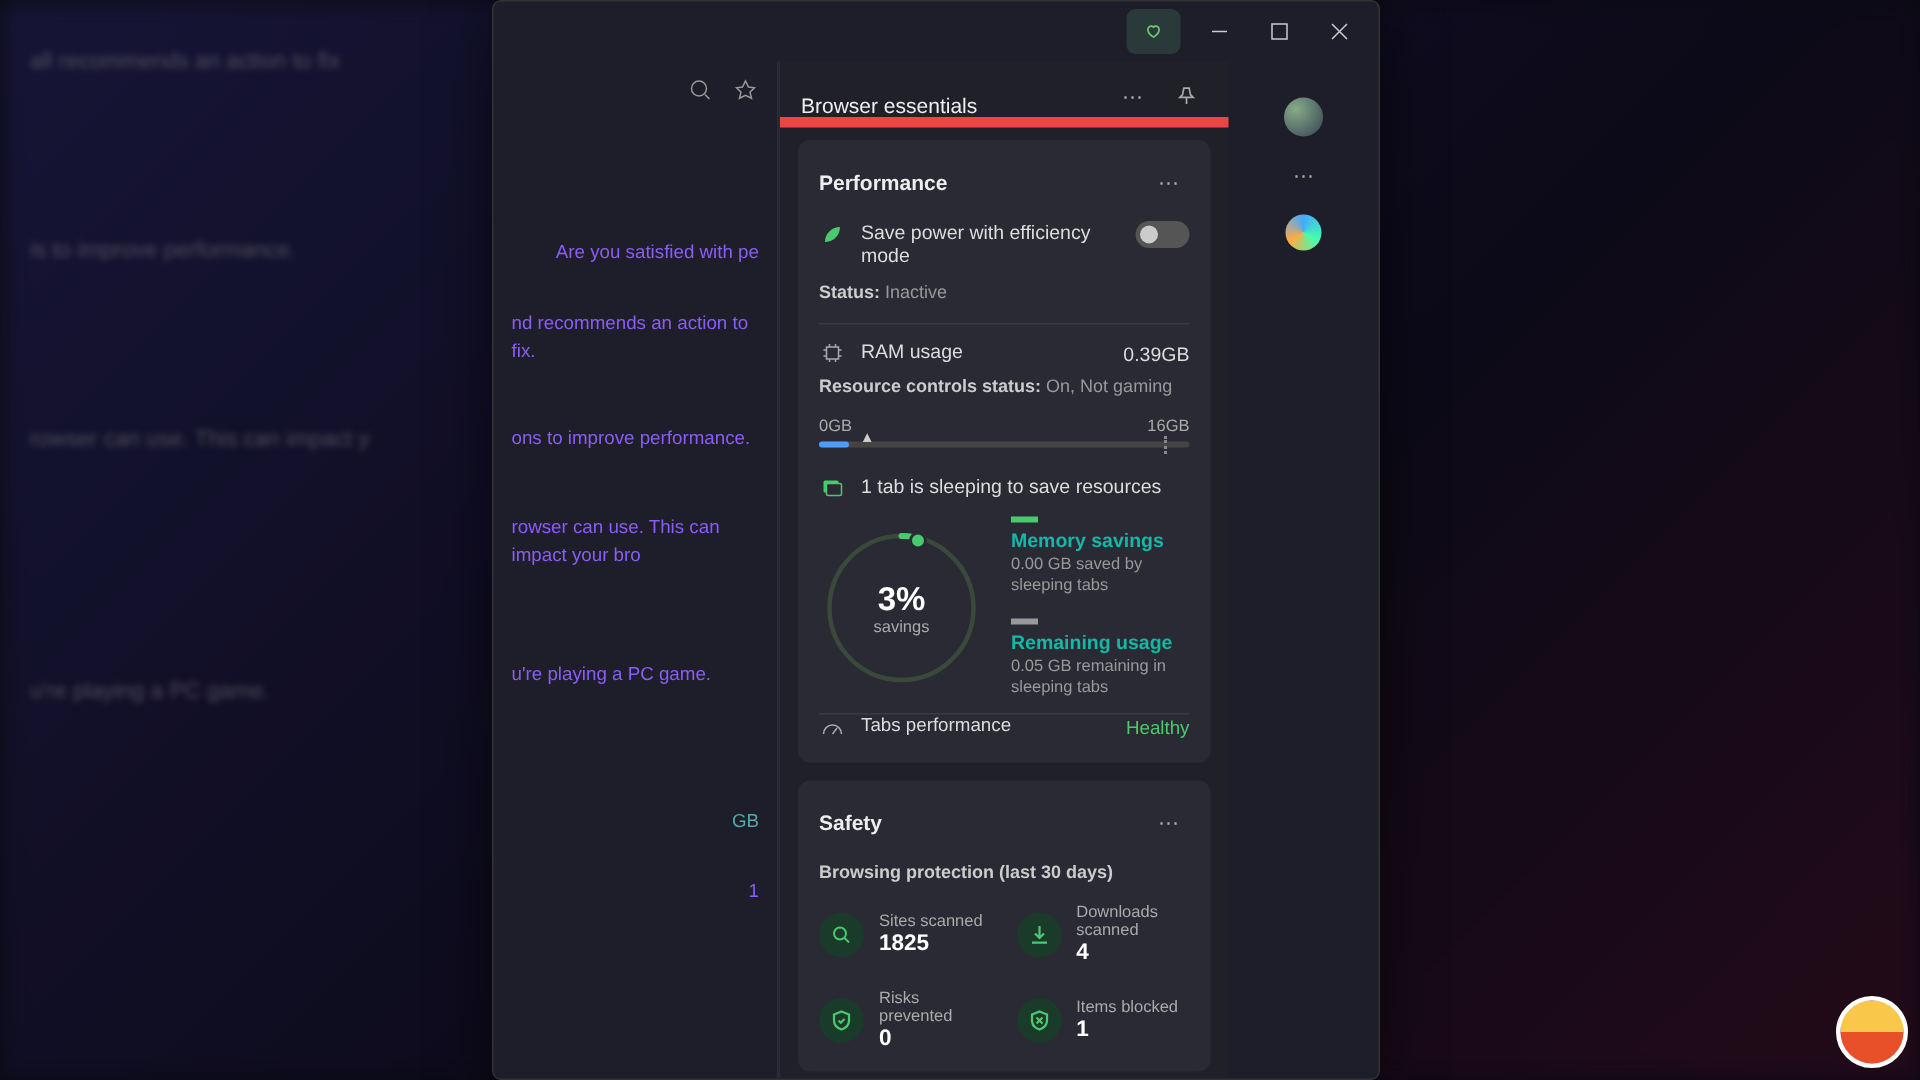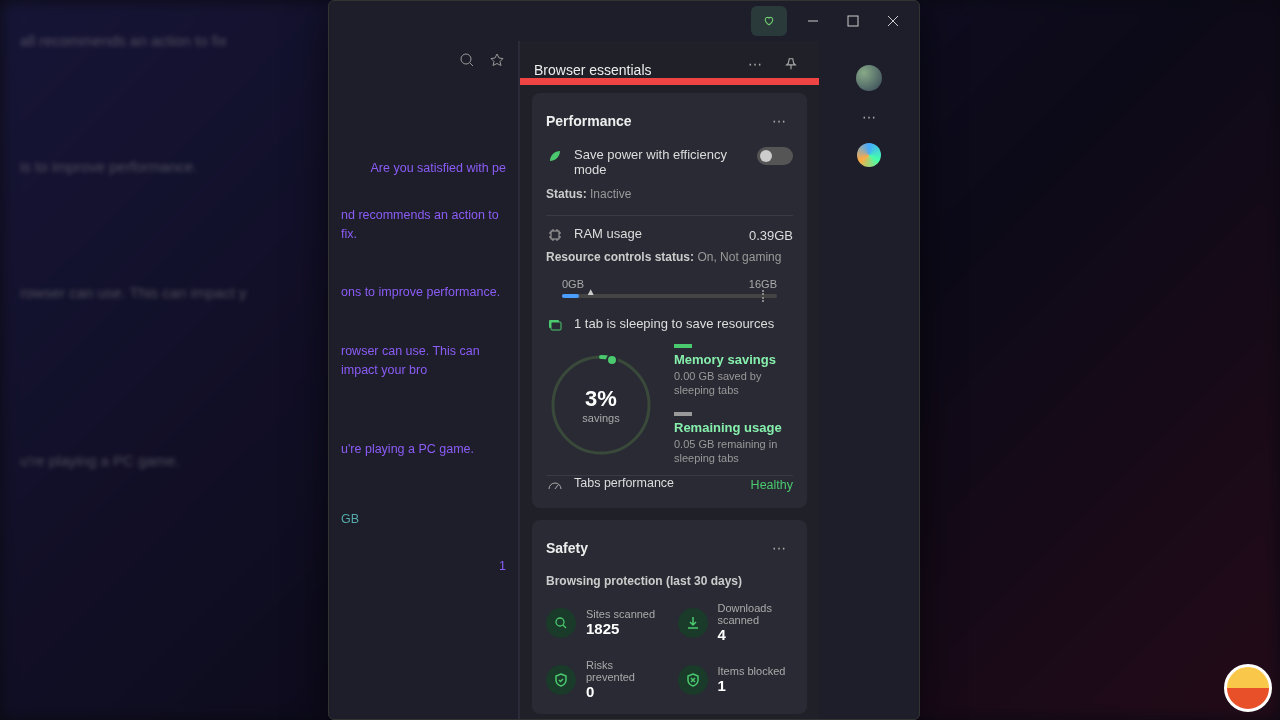--- a/index.html
+++ b/index.html
@@ -27,37 +27,37 @@
 .card-hdr .ct{font-weight:600;font-size:14px;color:#eee}
 .row{display:flex;gap:10px;margin-bottom:10px}
 .icon-sm{width:18px;height:18px;display:flex;align-items:center;justify-content:center;flex-shrink:0}
 .icon-sm svg{width:16px;height:16px}
 .toggle{width:36px;height:18px;background:#555;border-radius:10px;position:relative;cursor:pointer;flex-shrink:0}
 .toggle::after{content:'';position:absolute;width:12px;height:12px;background:#ccc;border-radius:50%;top:3px;left:3px}
 .status-line{font-size:12px;color:#999;margin-bottom:14px}
 .status-line b{color:#ccc;font-weight:700}
 .sep{height:1px;background:#3a3a46;margin:10px 0}
 .ram-row{display:flex;justify-content:space-between;align-items:center;margin-bottom:6px}
-.slider-wrap{position:relative;margin:10px 16px 18px}
+.slider-wrap{position:relative;margin:10px 0 18px}
 .slider-labels{display:flex;justify-content:space-between;font-size:11px;color:#aaa;margin-bottom:4px}
 .slider-track{height:4px;background:#444;border-radius:2px;position:relative}
 .slider-fill{height:100%;width:8%;background:#4a9eff;border-radius:2px}
 .slider-limit{position:absolute;right:6%;top:-4px;width:2px;height:12px;border-left:2px dotted #888}
 .slider-marker{position:absolute;left:11%;top:8px;color:#ccc;font-size:10px}
 .gauge-row{display:flex;gap:18px;align-items:center;margin-top:8px}
 .gauge{width:110px;height:110px;position:relative}
 .gauge svg{transform:rotate(-90deg)}
 .gauge-ctr{position:absolute;inset:0;display:flex;flex-direction:column;align-items:center;justify-content:center}
 .gauge-pct{font-size:22px;font-weight:600;color:#fff}
 .gauge-sub{font-size:11px;color:#aaa}
 .gauge-dot{position:absolute;width:12px;height:12px;background:#4ac96e;border-radius:50%;top:4px;left:60px;border:2px solid #2a2a34}
 .stats{flex:1;display:flex;flex-direction:column;gap:14px}
 .stat-block .bar{width:18px;height:4px;background:#4ac96e;margin-bottom:4px}
 .stat-block .bar.rem{background:#999}
-.stat-block .st-title{font-size:13px;font-weight:600;color:#86efac;margin-bottom:2px}
+.stat-block .st-title{font-size:13px;font-weight:600;color:#14b8a6;margin-bottom:2px}
 .stat-block .st-sub{font-size:11px;color:#999;line-height:1.3}
 .tabs-perf{display:flex;justify-content:space-between;align-items:center;margin-top:10px;border-top:1px solid #3a3a46;font-size:12.5px}
 .healthy{color:#4ac96e}
 .safety-grid{display:grid;grid-template-columns:1fr 1fr;gap:16px;margin-top:10px}
 .safety-item{display:flex;align-items:center;gap:10px}
 .safety-icon{width:30px;height:30px;border-radius:50%;background:#1a3a2a;display:flex;align-items:center;justify-content:center;flex-shrink:0}
 .safety-icon svg{width:16px;height:16px;stroke:#4ac96e}
 .safety-txt .lbl{font-size:11px;color:#aaa}
 .safety-txt .val{font-size:15px;font-weight:700;color:#fff}
 .right-icons{width:100px;display:flex;flex-direction:column;align-items:center;padding-top:24px;gap:12px}
@@ -113,21 +113,21 @@
             <svg viewBox="0 0 16 16" fill="none" stroke="#999">
               <path d="M8 2l2 4 4 .5-3 3 1 4-4-2-4 2 1-4-3-3 4-.5z"></path>
             </svg>
           </span>
       </div>
       <p style="margin-top:90px;text-align:right">Are you satisfied with pe</p>
       <p>nd recommends an action to fix.</p>
       <p style="margin-top:40px">ons to improve performance.</p>
       <p style="margin-top:40px">rowser can use. This can impact your bro</p>
       <p style="margin-top:60px">u're playing a PC game.</p>
-      <p style="margin-top:52px;color:#5aa">GB</p>
+      <p style="margin-top:80px;text-align:right;color:#5aa">GB</p>
       <p style="text-align:right">1</p>
     </div>
 
     <div class="panel">
       <div class="panel-hdr">
         <span class="title">Browser essentials</span>
         <span class="dot-btn">⋯</span>
         <span class="dot-btn">
             <svg width="14" height="14" viewBox="0 0 16 16" fill="none" stroke="#aaa" stroke-width="1.3">
               <path d="M6 2l4 0 1 5 2 2-10 0 2-2 1-5zM8 9v5"></path>

